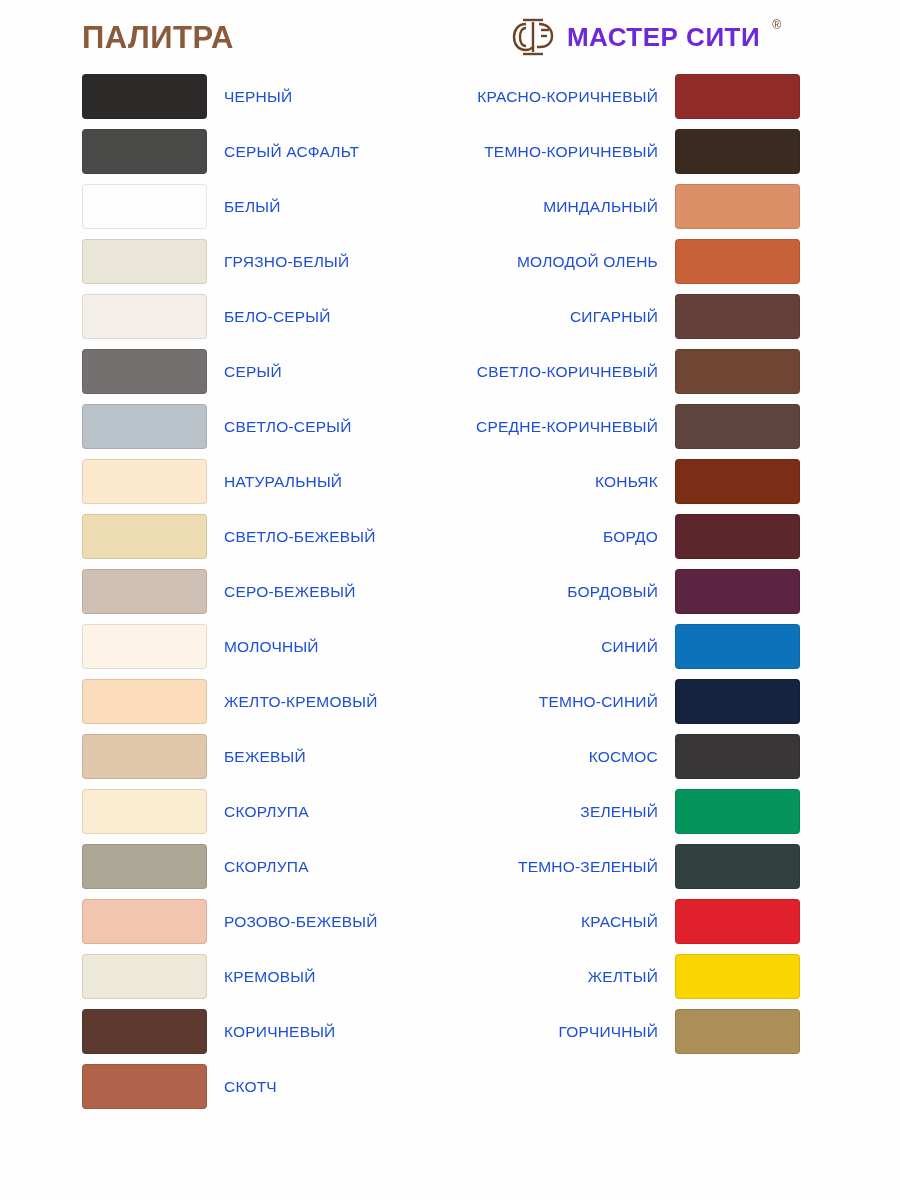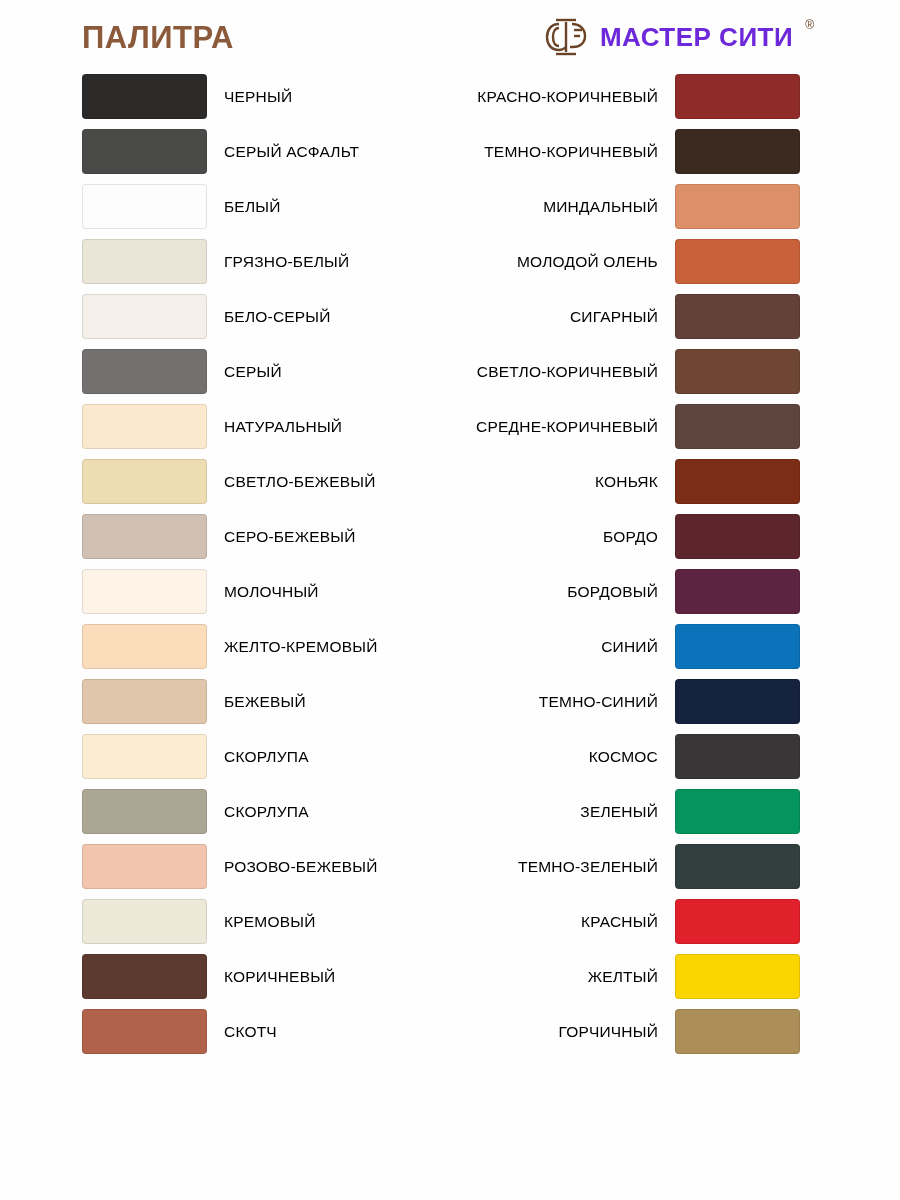--- a/index.html
+++ b/index.html
@@ -23,21 +23,20 @@
     background: #fefefe;
   }
 
   
   .header {
     position: absolute;
     top: 0;
     left: 0;
     width: 856px;
     height: 70px;
-    padding-left: 33px;
   }
   .palette-title {
     position: absolute;
     left: 82px;
     top: 20px;
     font-size: 31px;
     font-weight: bold;
     letter-spacing: 0.5px;
     color: #8a5a3b;
     font-family: "Liberation Sans", sans-serif;
@@ -100,21 +99,21 @@
     height: 45px;
     flex: none;
     border-radius: 4px;
     box-sizing: border-box;
     border: 1px solid rgba(0,0,0,0.10);
   }
 
   .label {
     font-size: 15.5px;
     letter-spacing: 0.2px;
-    color: #000000;
+    color: #1d4ed8;
     white-space: nowrap;
     line-height: 1.1;
   }
   .col-left .label  { margin-left: 17px; text-align: left; }
   .col-right .label { margin-right: 17px; text-align: right; }
 </style>
 </head>
 <body>
 
 <div class="page">
@@ -160,20 +159,24 @@
         </div>
         <div class="row">
           <div class="swatch" style="background: rgb(244, 239, 232);"></div>
           <div class="label">БЕЛО-СЕРЫЙ</div>
         </div>
         <div class="row">
           <div class="swatch" style="background: rgb(116, 112, 112);"></div>
           <div class="label">СЕРЫЙ</div>
         </div>
         <div class="row">
+          <div class="swatch" style="background: rgb(185, 194, 201);"></div>
+          <div class="label">СВЕТЛО-СЕРЫЙ</div>
+        </div>
+        <div class="row">
           <div class="swatch" style="background: rgb(252, 233, 205);"></div>
           <div class="label">НАТУРАЛЬНЫЙ</div>
         </div>
         <div class="row">
           <div class="swatch" style="background: rgb(238, 221, 179);"></div>
           <div class="label">СВЕТЛО-БЕЖЕВЫЙ</div>
         </div>
         <div class="row">
           <div class="swatch" style="background: rgb(207, 192, 179);"></div>
           <div class="label">СЕРО-БЕЖЕВЫЙ</div>

